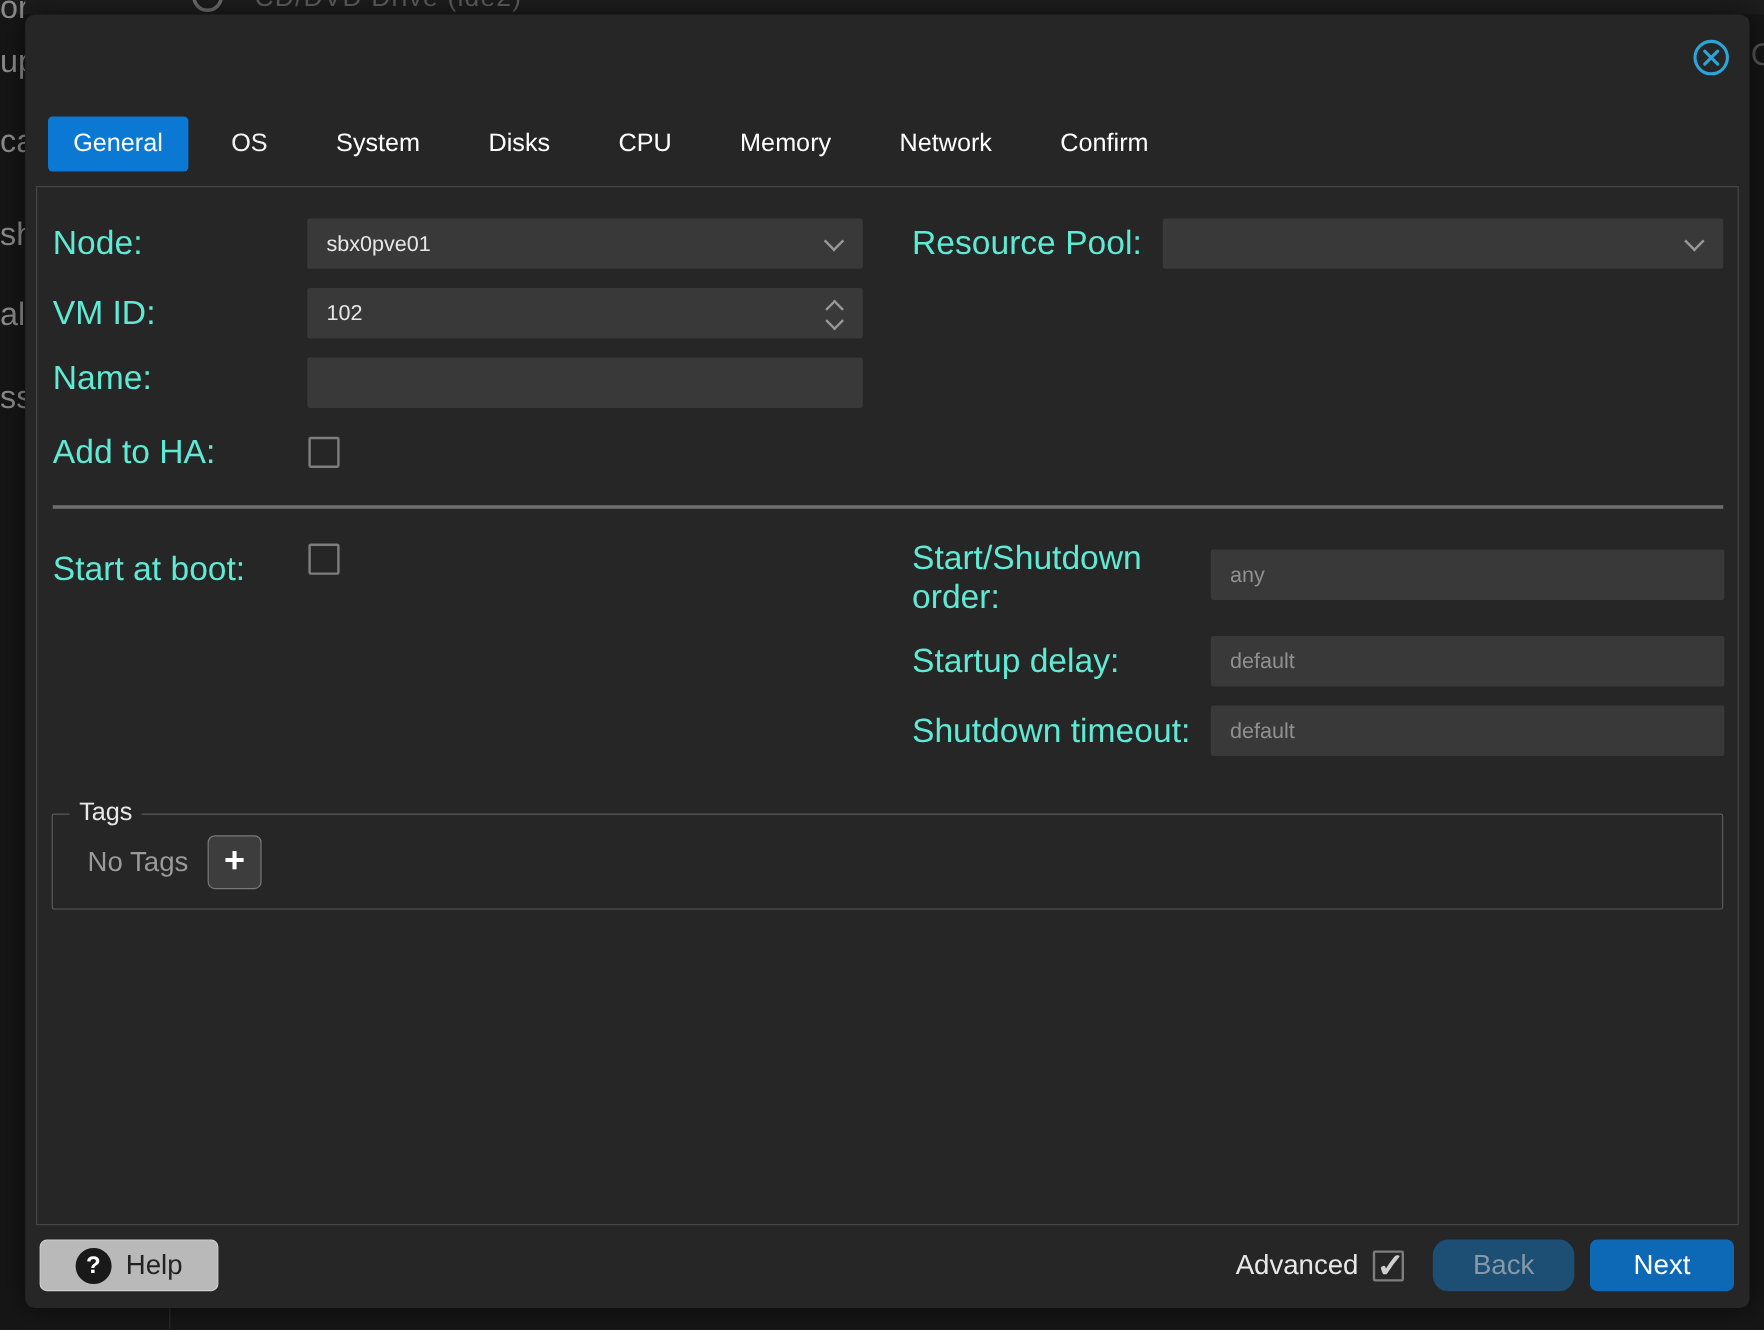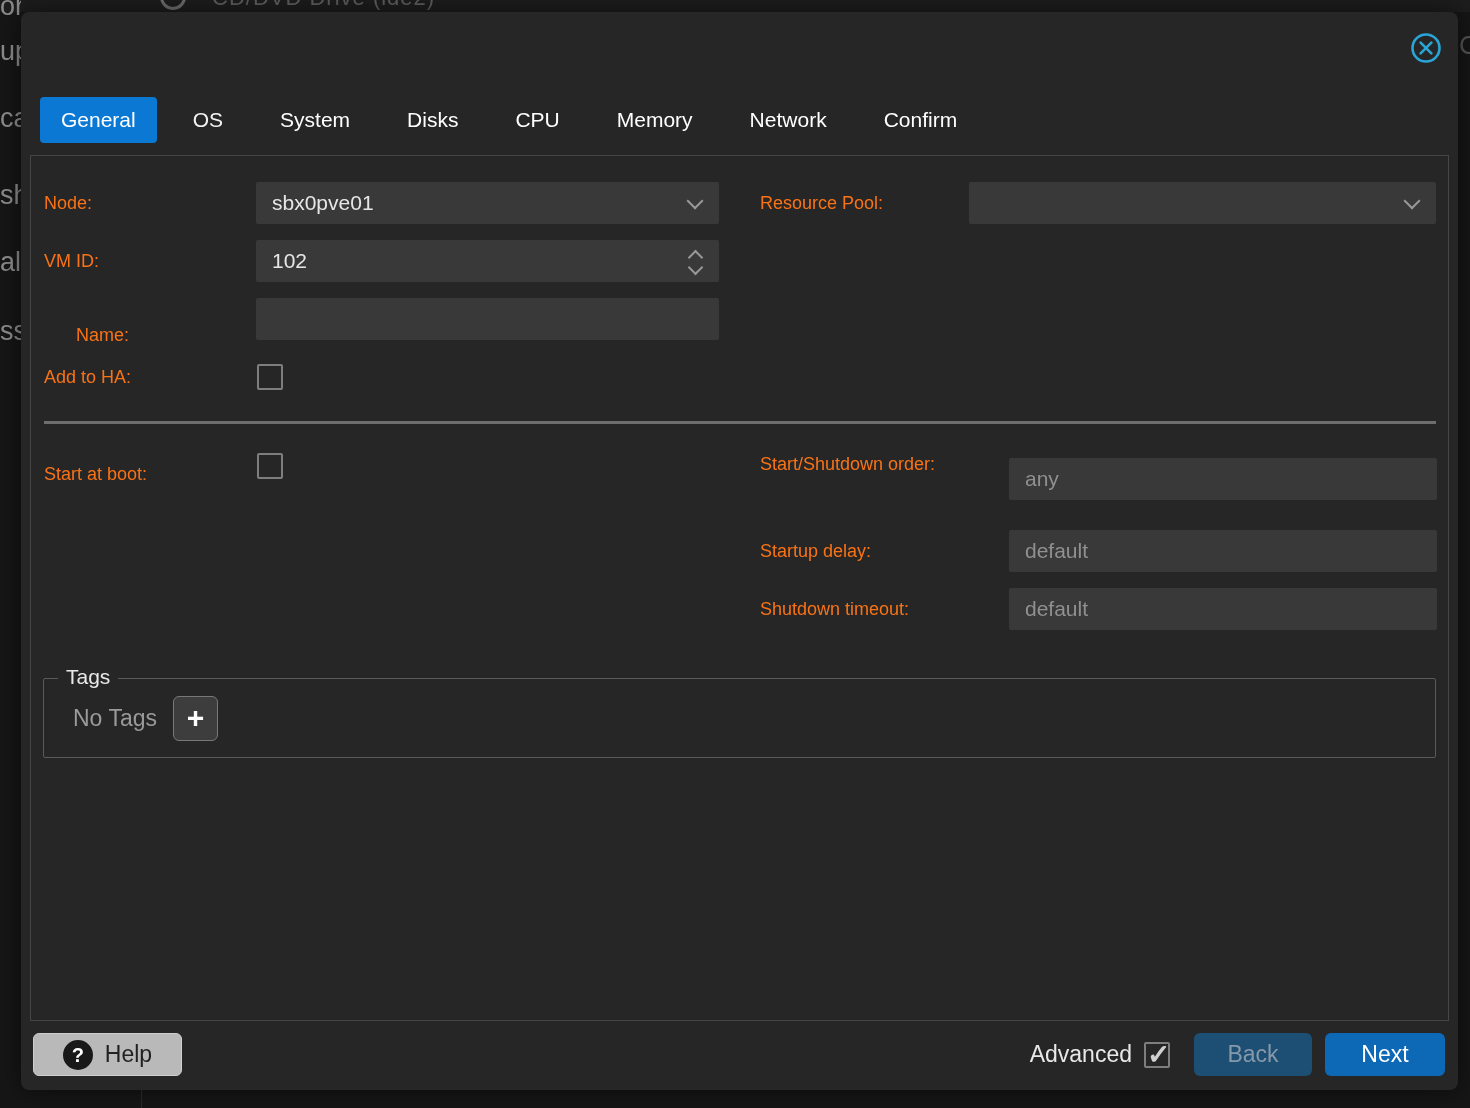--- a/index.html
+++ b/index.html
@@ -64,26 +64,26 @@
   }
   .tab.active { background:#0b79d4; color:#ffffff; }
   .tab.enabled { color:#f2f2f2; }
 
   
   .panel {
     position:absolute; left:9px; top:143px; width:1419px; height:866px;
     border:1px solid #464646; background:#262626;
   }
   .flabel {
-    position:absolute; font-size:18px; color:#f97316; line-height:42px; white-space:nowrap;
+    position:absolute; font-size:28px; color:#5eead4; line-height:42px; white-space:nowrap;
   }
   .flabel.two-line { line-height:33px; white-space:normal; width:215px; }
   .tfield {
     position:absolute; height:42px; background:#393939; border:none; border-radius:2px;
-    color:#e6e6e6; font-size:21px; padding:0 16px;
+    color:#e6e6e6; font-size:18px; padding:0 16px;
     font-family:"Liberation Sans", sans-serif;
   }
   .tfield::placeholder { color:#909090; opacity:1; }
   .combo-wrap, .spin-wrap { position:absolute; }
   .combo-wrap .tfield, .spin-wrap .tfield { position:static; width:100%; }
   .chev {
     position:absolute; width:12px; height:12px;
     border-right:2.5px solid #989898; border-bottom:2.5px solid #989898;
   }
   .chev.down { right:18px; top:13px; transform:rotate(45deg); }
@@ -136,21 +136,21 @@
   .adv-cb { position:relative; width:26px; height:26px; border:2.5px solid #7e7e7e;
     border-radius:2px; background:transparent; margin-right:24px; cursor:pointer; }
   .adv-cb.checked::after {
     content:"\2713"; position:absolute; left:1px; top:-6px;
     font-size:28px; color:#cfcfcf; font-weight:bold;
   }
   .btn {
     height:43px; border:none; border-radius:6px; font-size:23px;
     cursor:pointer; font-family:"Liberation Sans", sans-serif;
   }
-  .btn-back { width:118px; background:#1d4e74; color:#8699a9; margin-right:13px; }
+  .btn-back { width:118px; background:#1d4e74; color:#8699a9; margin-right:13px;border-radius:13px; }
   .btn-next { width:120px; background:#0d68b6; color:#ffffff; }
 </style>
 </head>
 <body>
 
 <div class="backdrop-top">
   <span class="bg-radio"></span>
   <span class="bg-toptext">CD/DVD Drive (ide2)</span>
 </div>
 <div class="backdrop-left">
@@ -195,21 +195,21 @@
       <span class="chev down"></span>
     </div>
 
     <span class="flabel" style="left:13px; top:84px;">VM ID:</span>
     <div class="spin-wrap" style="left:225px; top:84px; width:463px;">
       <input class="tfield" value="102" style="">
       <span class="spin-up"></span>
       <span class="spin-dn"></span>
     </div>
 
-    <span class="flabel" style="left:13px; top:158px;margin-left:32px;">Name:</span>
+    <span class="flabel" style="left:13px; top:138px;">Name:</span>
     <input class="tfield" style="left: 225px; top: 142px; width: 463px;" value="">
 
     <span class="flabel" style="left:13px; top:200px;">Add to HA:</span>
     <span class="cb" style="left:226px; top:208px;"></span>
 
     <span class="flabel" style="left:729px; top:26px;">Resource Pool:</span>
     <div class="combo-wrap" style="left:938px; top:26px; width:467px;">
       <input class="tfield" readonly="" value="" style="">
       <span class="chev down"></span>
     </div>

